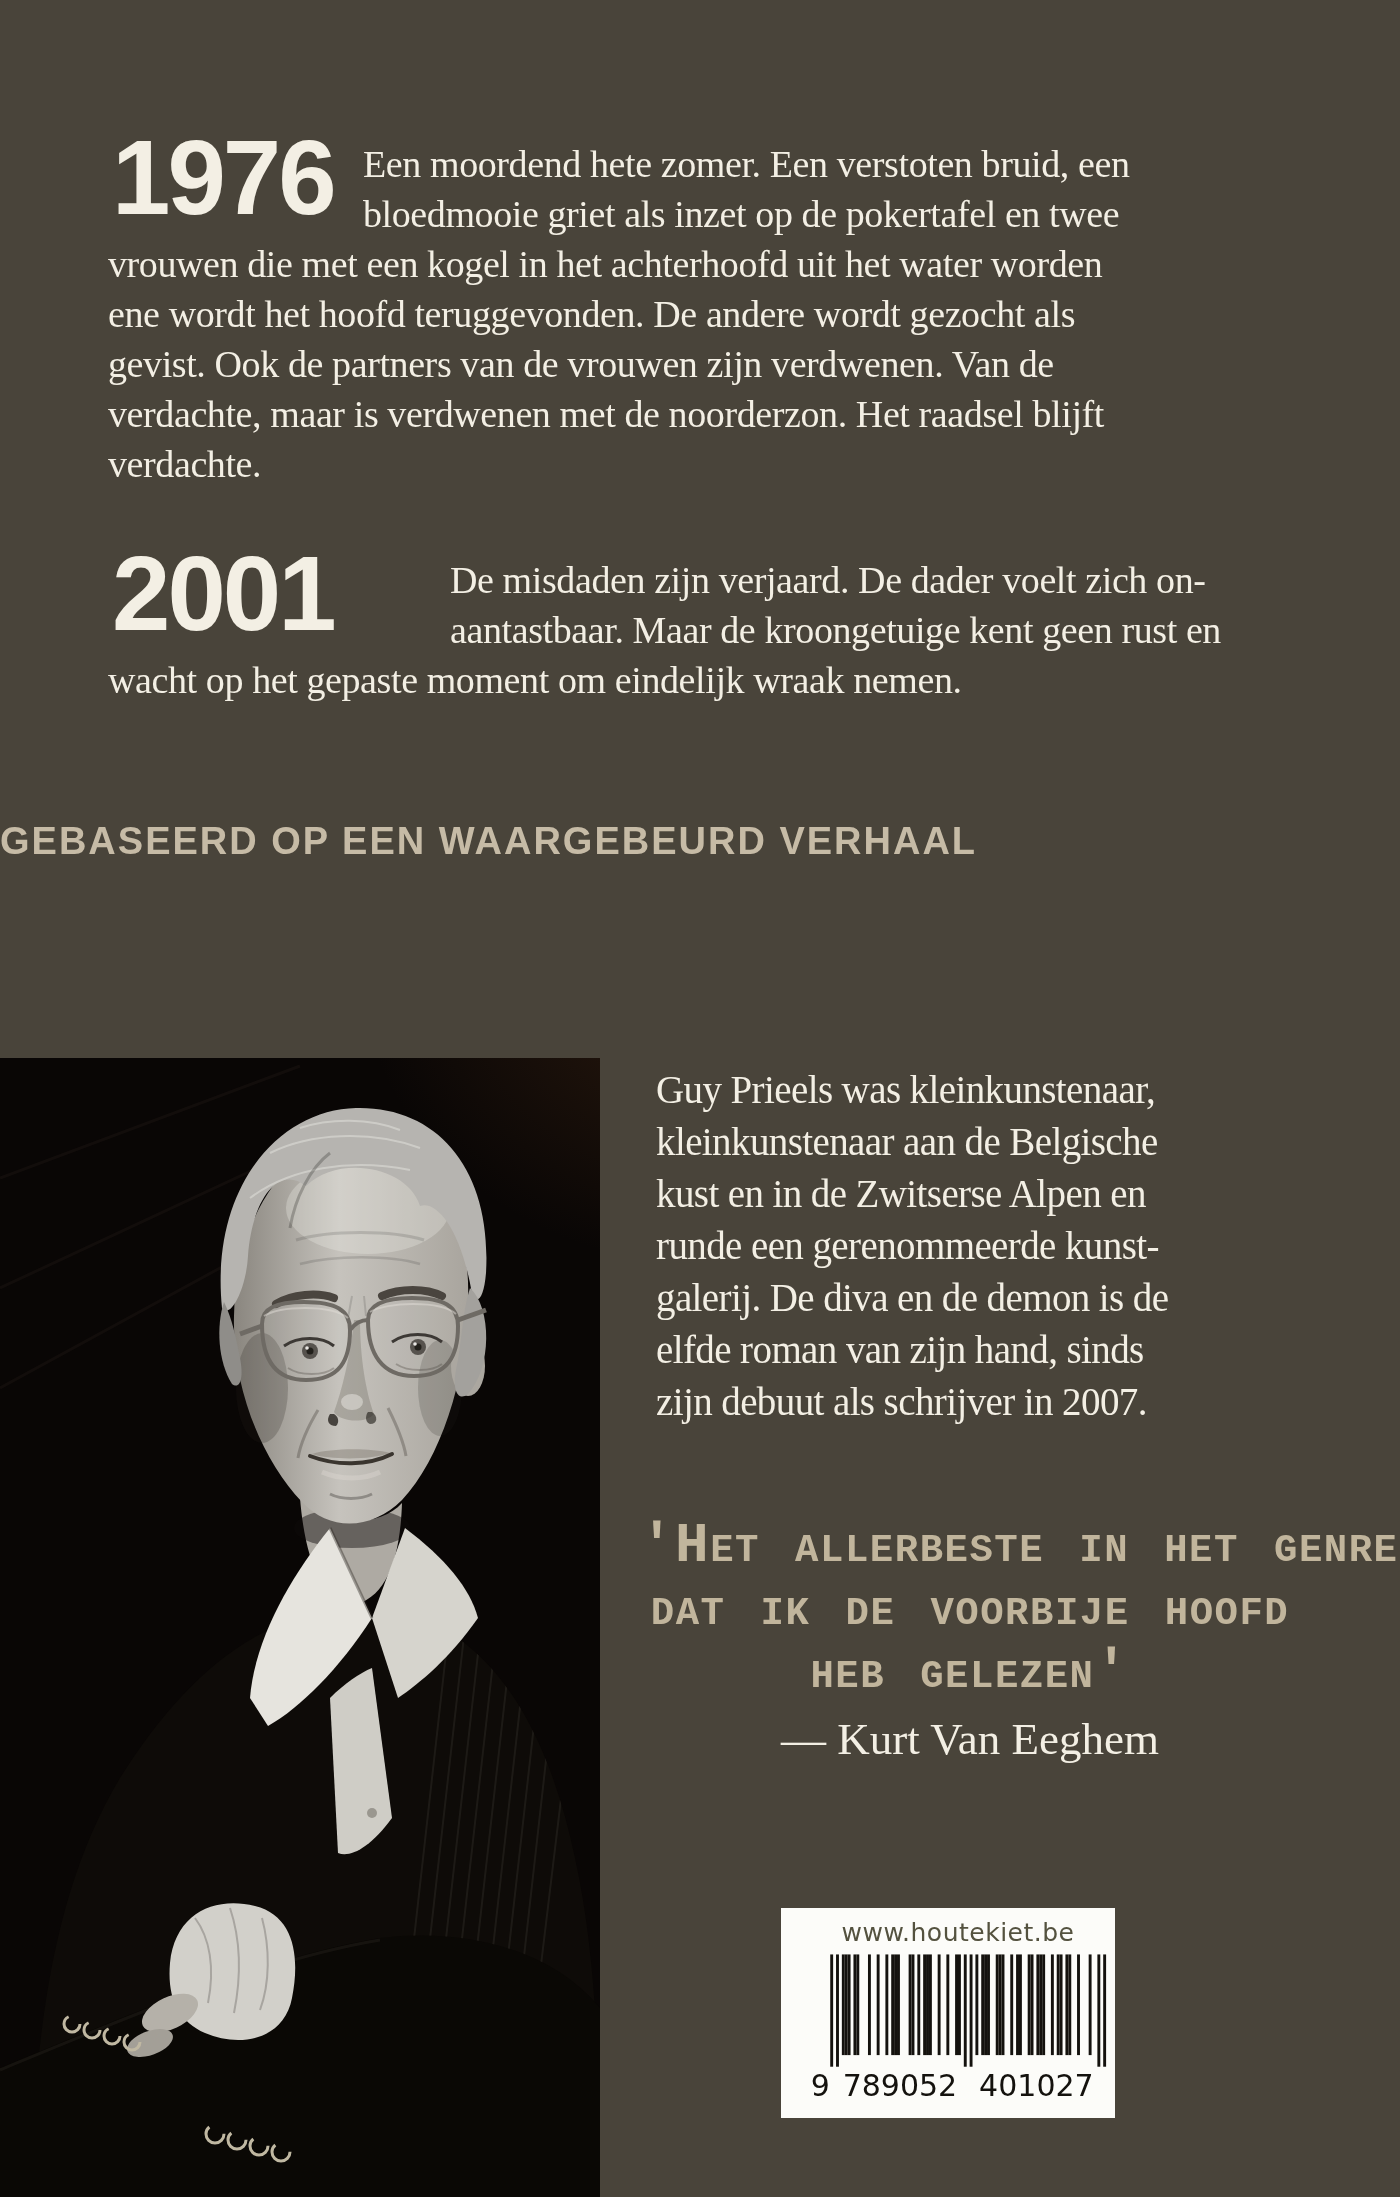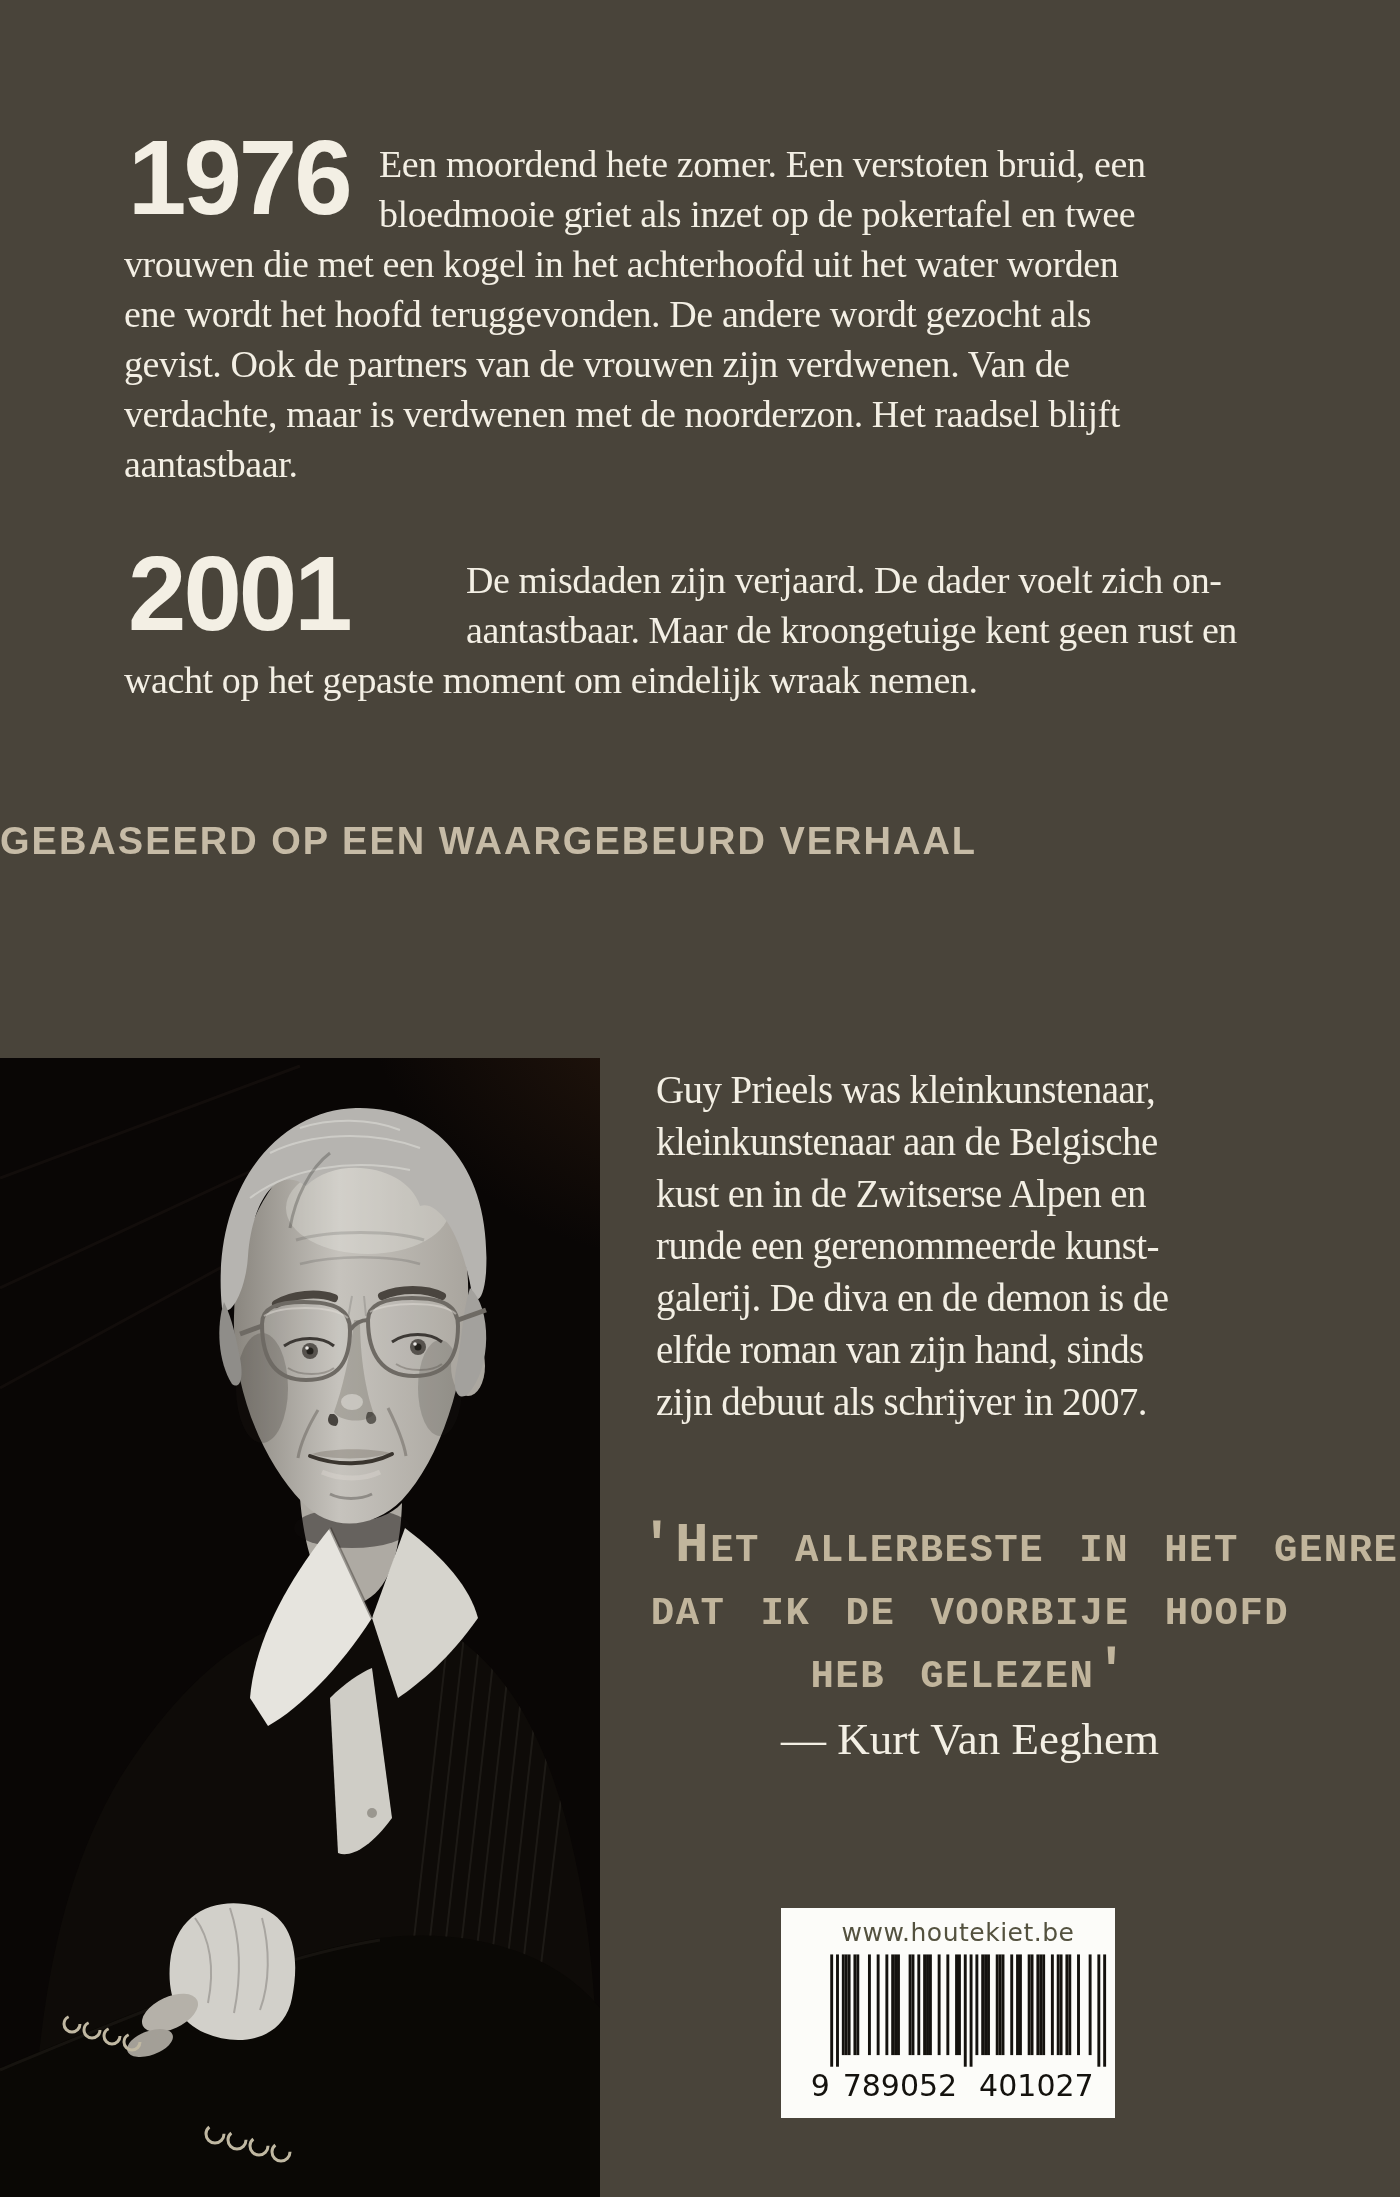--- a/index.html
+++ b/index.html
@@ -2,21 +2,21 @@
 <html style="--background: #49443a; --body_text: #f3efe4; --tagline_gold: #c6bba6; --quote_gold: #c1b59c; --barcode_panel: #fcfcf9;"><head>
 <meta charset="utf-8">
 <style>
   html,body{margin:0;padding:0;}
   body{
     width:1400px;height:2197px;position:relative;overflow:hidden;
     background:var(--background,#49443a);
     font-family:"Liberation Serif",serif;
   }
   
-  .syn{position:absolute;left:124px;width:1180px;}
+  .syn{position:absolute;left:108px;width:1180px;}
   #p1976{top:139px;}
   #p2001{top:555px;}
   .year{
     position:absolute;left:4px;top:-14px;
     font-family:"Liberation Sans",sans-serif;font-weight:700;
     font-size:105px;line-height:1;letter-spacing:-3px;
     color:var(--body_text,#f3efe4);
   }
   .syn .line{
     font-size:38px;line-height:50px;letter-spacing:-0.4px;
@@ -71,21 +71,21 @@
 <body>
 
 <section class="syn" id="p1976">
   <span class="year">1976</span>
   <div class="line indent">Een moordend hete zomer. Een verstoten bruid, een</div>
   <div class="line indent">bloedmooie griet als inzet op de pokertafel en twee</div>
   <div class="line">vrouwen die met een kogel in het achterhoofd uit het water worden</div>
   <div class="line">ene wordt het hoofd teruggevonden. De andere wordt gezocht als</div>
   <div class="line">gevist. Ook de partners van de vrouwen zijn verdwenen. Van de</div>
   <div class="line">verdachte, maar is verdwenen met de noorderzon. Het raadsel blijft</div>
-  <div class="line">aantastbaar.</div>
+  <div class="line">verdachte.</div>
 </section>
 
 <section class="syn" id="p2001">
   <span class="year">2001</span>
   <div class="line indent">De misdaden zijn verjaard. De dader voelt zich on-</div>
   <div class="line indent">aantastbaar. Maar de kroongetuige kent geen rust en</div>
   <div class="line">wacht op het gepaste moment om eindelijk wraak nemen.</div>
 </section>
 
 <div class="tagline">GEBASEERD OP EEN WAARGEBEURD VERHAAL</div>

